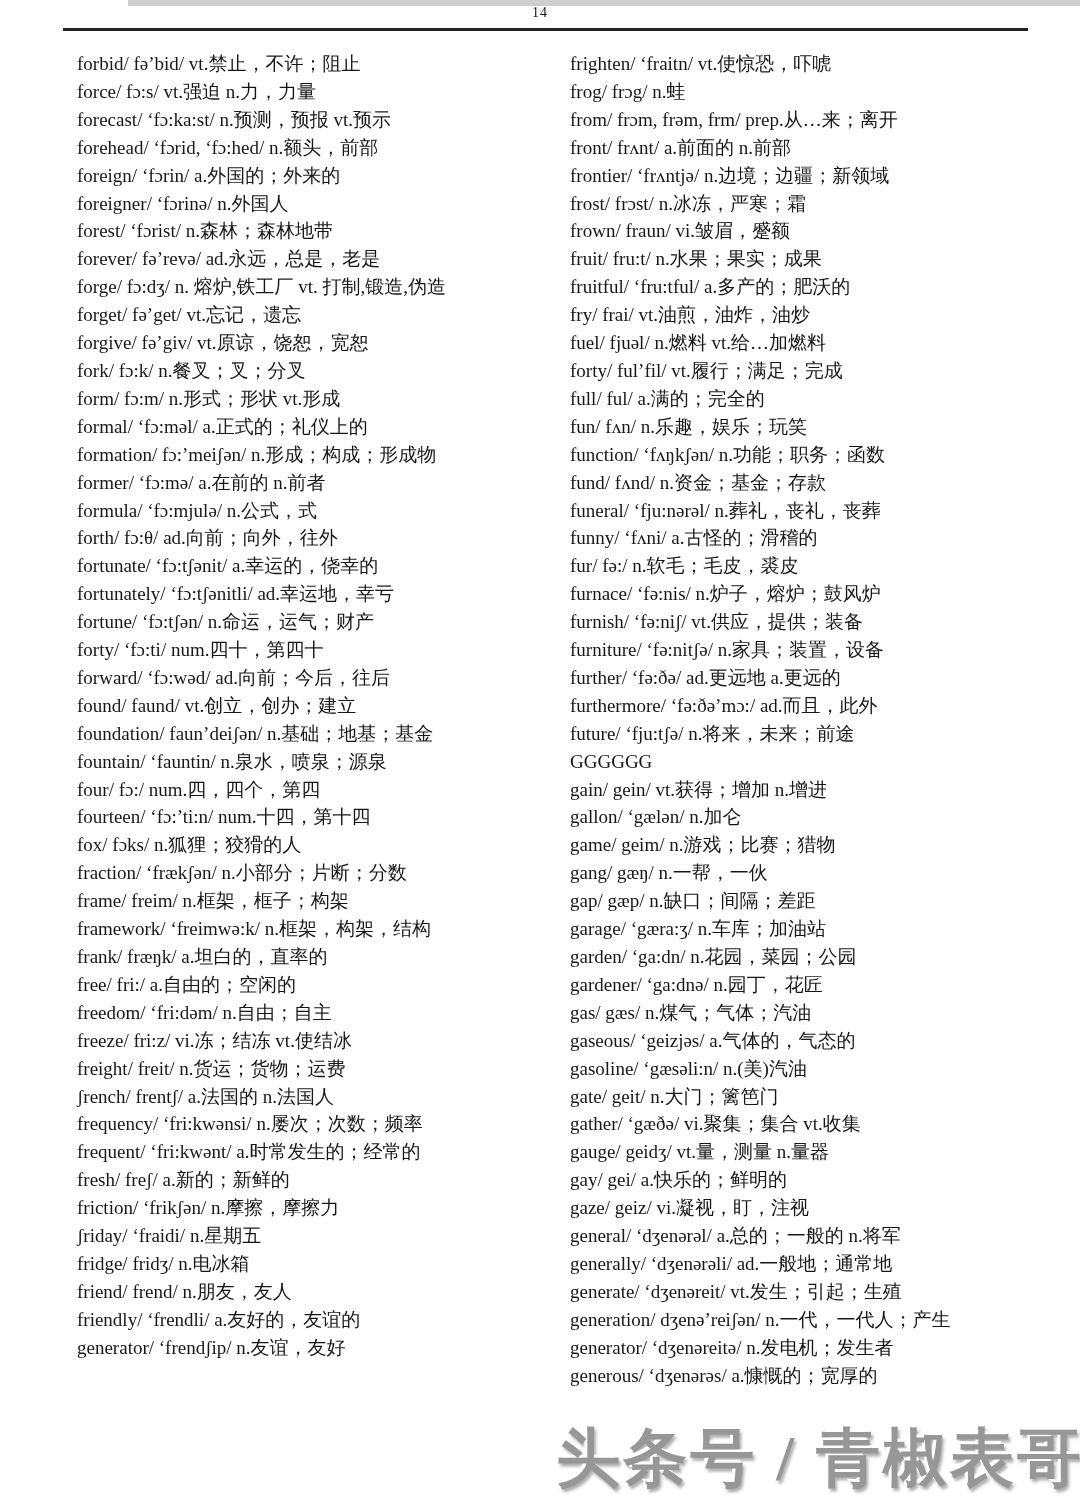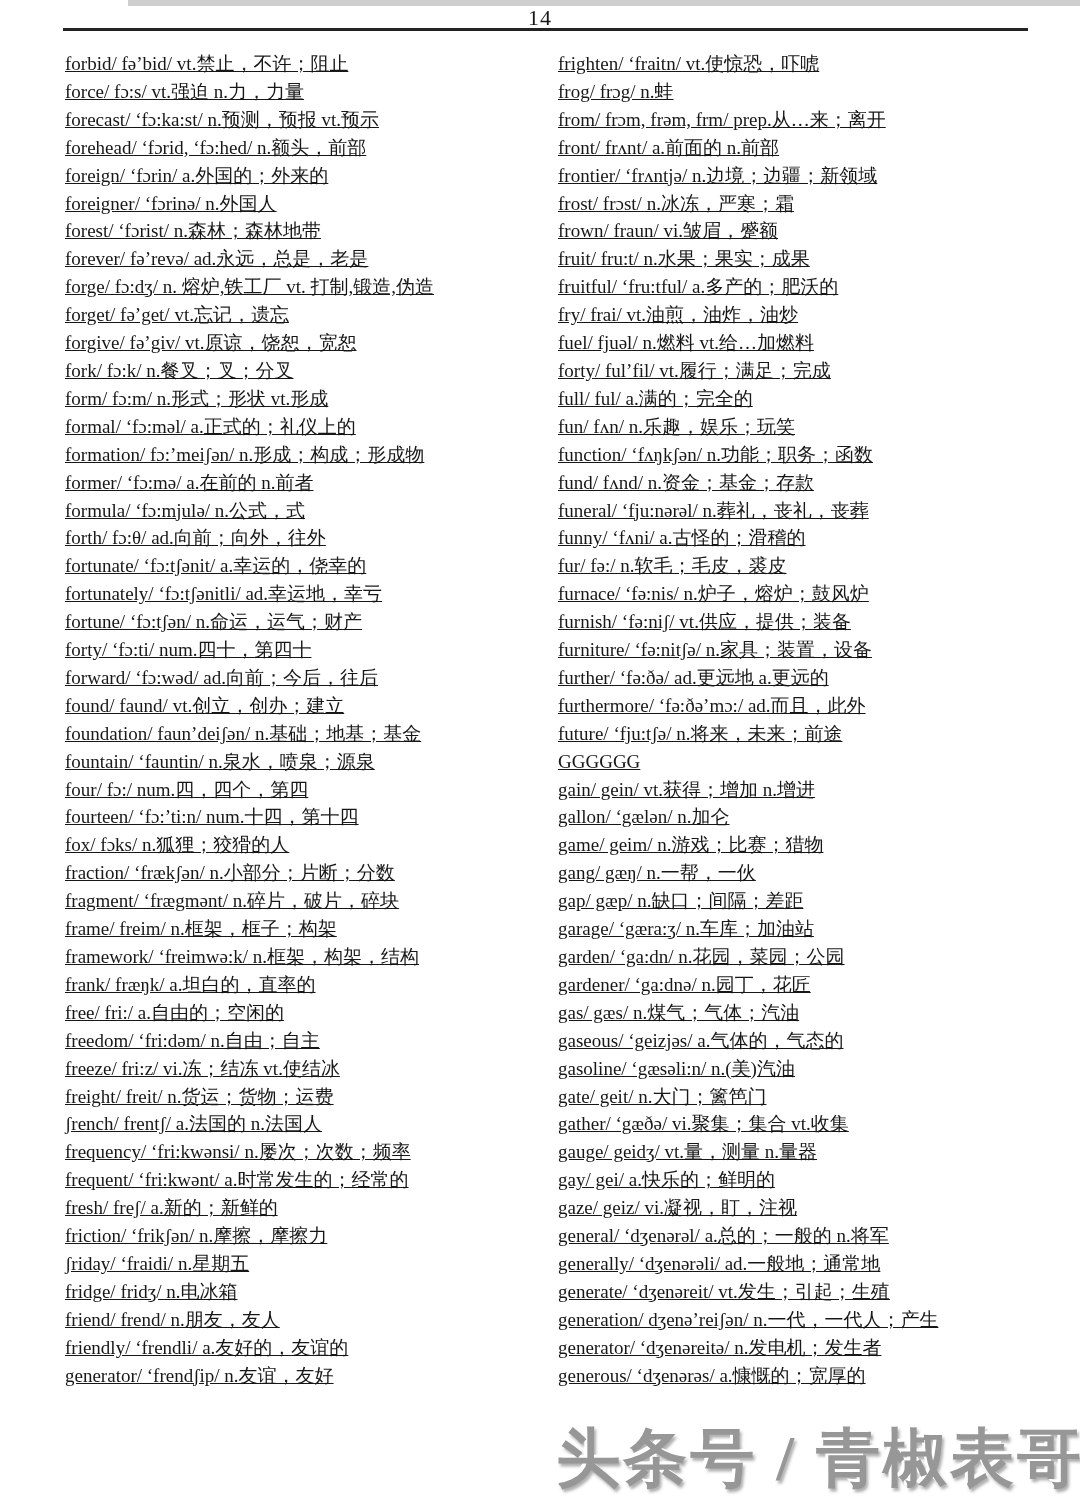--- a/index.html
+++ b/index.html
@@ -22,37 +22,36 @@
     right: 0;
     height: 6px;
     background: #cfcfcf;
   }
   .page-num {
     position: absolute;
     top: 5px;
     left: 0;
     width: 1080px;
     text-align: center;
-    font-size: 22px;
+    font-size: 14px;
     letter-spacing: 1px;
   }
   .head-rule {
     position: absolute;
     top: 28px;
     left: 63px;
     width: 965px;
     height: 3px;
     background: #232323;
   }
   .content {
     position: absolute;
     top: 50px;
-    left: 0;
+    left: 12px;
     display: flex;
-    text-decoration: underline;
   }
   .col {
     width: 493px;
   }
   .col-left { margin-left: 65px; }
   .col-right { margin-left: 0px; }
   .entry {
     font-size: 19px;
     line-height: 27.9px;
     white-space: nowrap;
@@ -103,21 +102,20 @@
       <div class="entry">fortune/ ‘fɔ:tʃən/ n.命运，运气；财产</div>
       <div class="entry">forty/ ‘fɔ:ti/ num.四十，第四十</div>
       <div class="entry">forward/ ‘fɔ:wəd/ ad.向前；今后，往后</div>
       <div class="entry">found/ faund/ vt.创立，创办；建立</div>
       <div class="entry">foundation/ faun’deiʃən/ n.基础；地基；基金</div>
       <div class="entry">fountain/ ‘fauntin/ n.泉水，喷泉；源泉</div>
       <div class="entry">four/ fɔ:/ num.四，四个，第四</div>
       <div class="entry">fourteen/ ‘fɔ:’ti:n/ num.十四，第十四</div>
       <div class="entry">fox/ fɔks/ n.狐狸；狡猾的人</div>
       <div class="entry">fraction/ ‘frækʃən/ n.小部分；片断；分数</div>
-      <div class="entry">fragment/ ‘frægmənt/ n.碎片，破片，碎块</div>
       <div class="entry">frame/ freim/ n.框架，框子；构架</div>
       <div class="entry">framework/ ‘freimwə:k/ n.框架，构架，结构</div>
       <div class="entry">frank/ fræŋk/ a.坦白的，直率的</div>
       <div class="entry">free/ fri:/ a.自由的；空闲的</div>
       <div class="entry">freedom/ ‘fri:dəm/ n.自由；自主</div>
       <div class="entry">freeze/ fri:z/ vi.冻；结冻 vt.使结冰</div>
       <div class="entry">freight/ freit/ n.货运；货物；运费</div>
       <div class="entry">ʃrench/ frentʃ/ a.法国的 n.法国人</div>
       <div class="entry">frequency/ ‘fri:kwənsi/ n.屡次；次数；频率</div>
       <div class="entry">frequent/ ‘fri:kwənt/ a.时常发生的；经常的</div>

